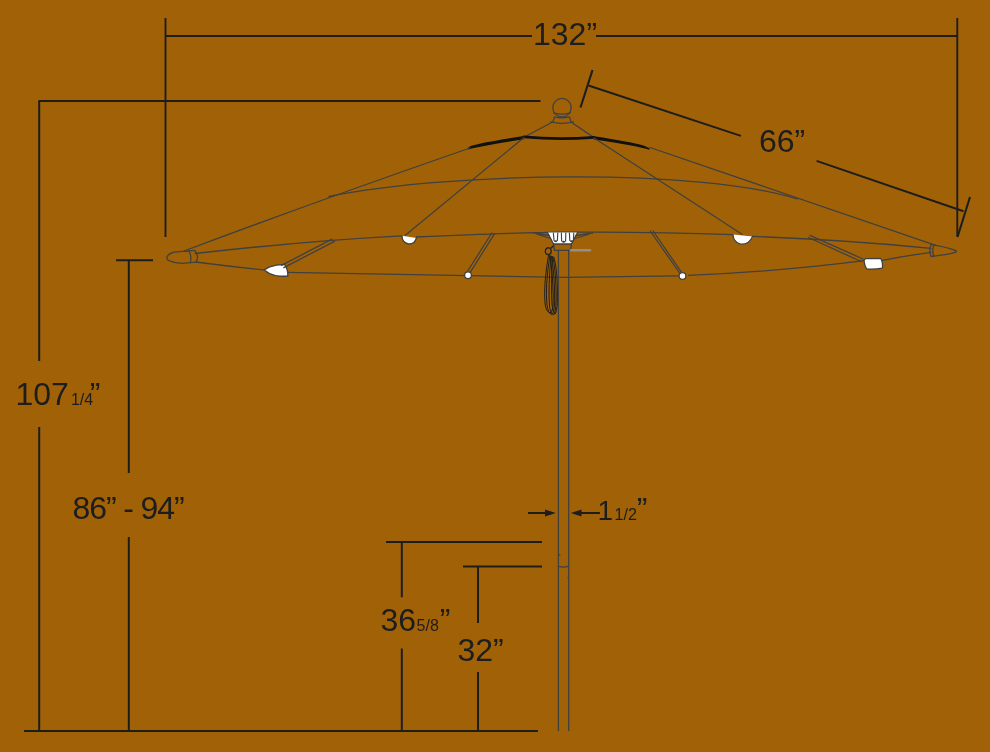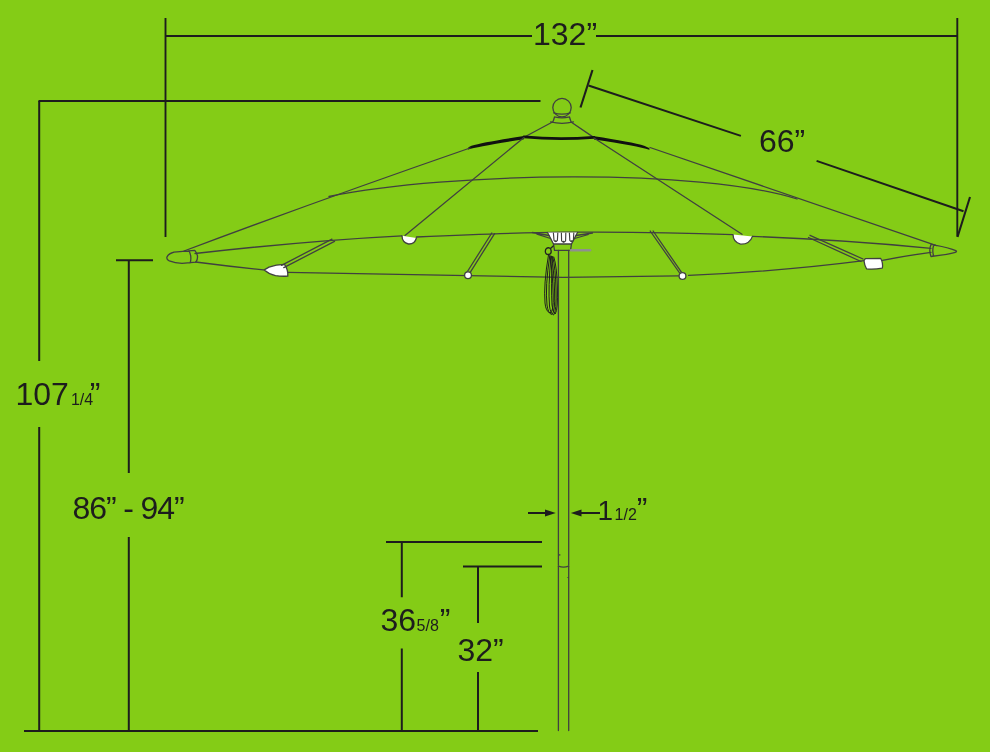--- a/index.html
+++ b/index.html
@@ -1,16 +1,16 @@
 <!DOCTYPE html>
 <html><head>
 <meta charset="utf-8">
 <style>
   html,body{margin:0;padding:0;background:#ffffff;}
-  #page{width:990px;height:752px;position:relative;background:#84cc16;overflow:hidden;}
+  #page{width:990px;height:752px;position:relative;background:#a16207;overflow:hidden;}
   svg{display:block;}
   text{font-family:"Liberation Sans",sans-serif;fill:#1d1d1d;}
 </style>
 </head>
 <body>
 <div id="page">
 <svg width="990" height="752" viewBox="0 0 990 752">
   <g fill="none" stroke="#1d1d1d" stroke-width="2" stroke-linecap="butt">
 
     <g>

